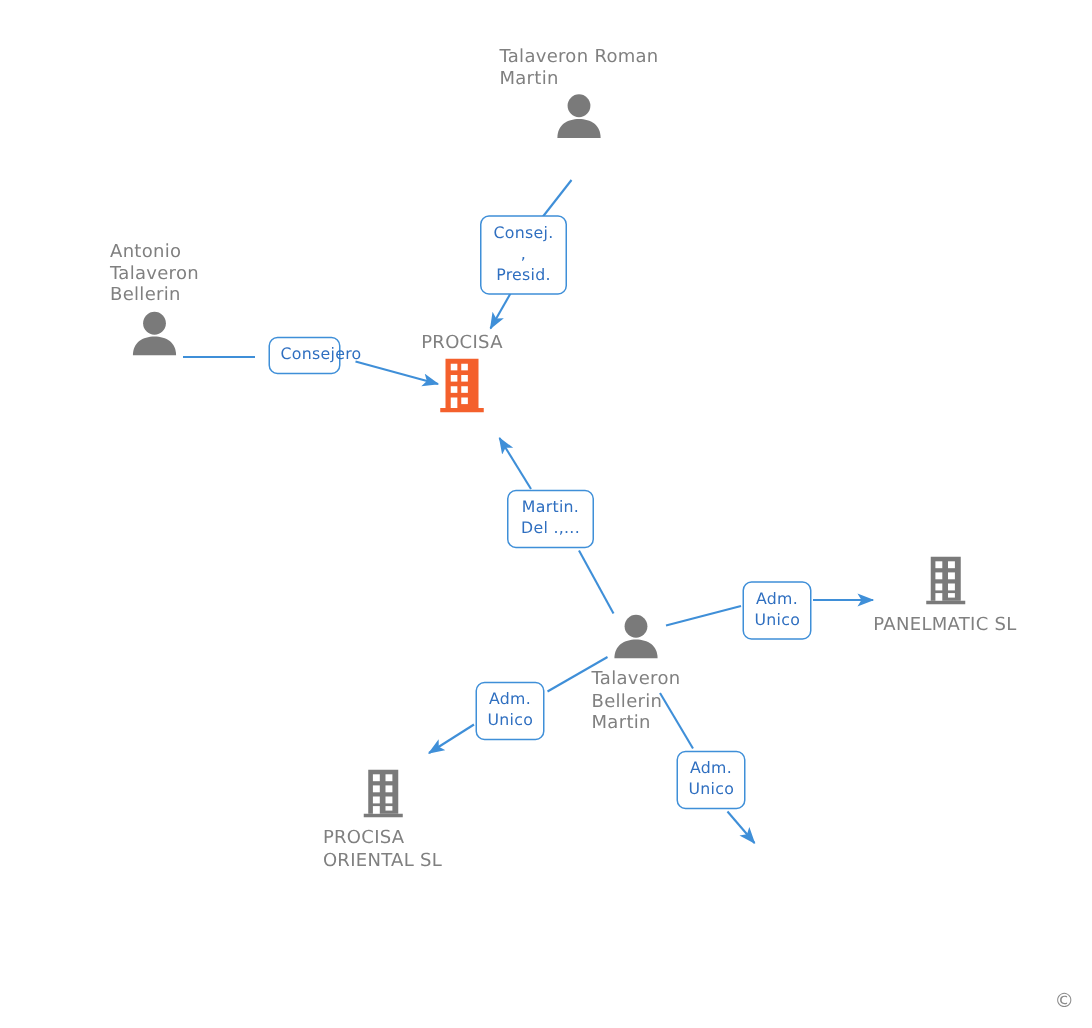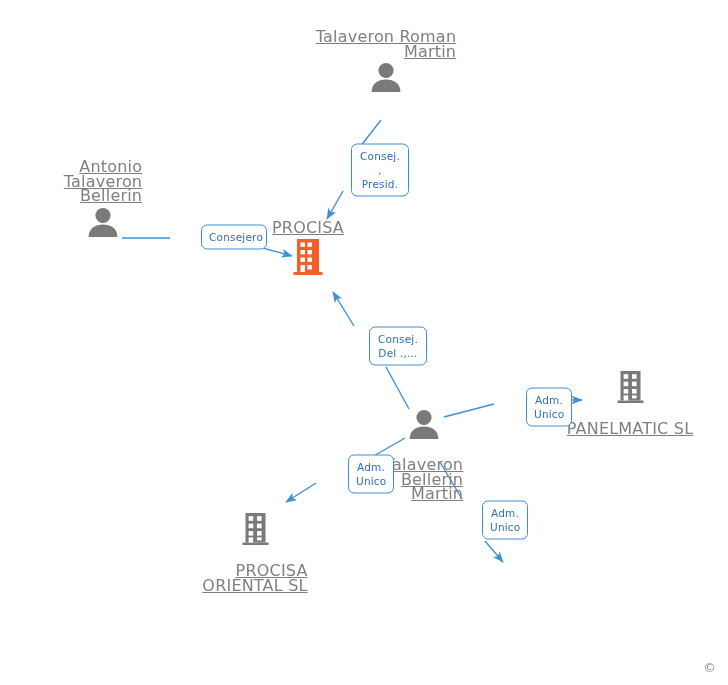--- a/index.html
+++ b/index.html
@@ -32,53 +32,51 @@
   }
   .node {
     position: absolute;
     display: flex;
     flex-direction: column;
     align-items: center;
     width: 160px;
     margin-left: -80px;
   }
   .node-caption {
-    font-size: 16px;
+    font-size: 12px;
     line-height: 14.5px;
     color: #808080;
-    text-align: right;
+    text-align: left;
     letter-spacing: 0.2px;
     white-space: pre-line;
-    text-decoration: underline;
   }
   .node-caption.above {
     margin-bottom: 3px;
   }
   .node-caption.below {
-    margin-top: 19px;
+    margin-top: 6px;
   }
   .icon-wrap {
     display: block;
     line-height: 0;
   }
   .edge-label {
     position: absolute;
     box-sizing: border-box;
     border: 1.3px solid #3f8fd8;
     border-radius: 6px;
     background: #ffffff;
     color: #2f6fc0;
     font-size: 10.5px;
     line-height: 14px;
     text-align: center;
     padding: 4px 7px 5px 7px;
     white-space: pre-line;
     letter-spacing: 0.2px;
     transform: translate(-50%, -50%);
-    margin-left: 31px;
   }
   #watermark {
     position: absolute;
     right: 12px;
     bottom: 10px;
     display: flex;
     align-items: center;
     gap: 4px;
   }
   .wm-c {
@@ -227,23 +225,23 @@
       </svg>
     </span>
     <div class="node-caption below">PROCISA
 ORIENTAL SL</div>
   </div>
 
 
   <div class="edge-label" style="left:349px; top:170px; width:58px;">Consej. ,
 Presid.</div>
 
-  <div class="edge-label" style="left:203px; top:237px; width:66px;">Consejero</div>
-
-  <div class="edge-label" style="left:367px; top:346px; width:58px;">Consej.
+  <div class="edge-label" style="left:203px; top:237px; width:48px;">Consejero</div>
+
+  <div class="edge-label" style="left:367px; top:346px; width:58px;">Martin.
 Del .,...</div>
 
   <div class="edge-label" style="left:518px; top:407px; width:46px;">Adm.
 Unico</div>
 
   <div class="edge-label" style="left:340px; top:474px; width:46px;">Adm.
 Unico</div>
 
   <div class="edge-label" style="left:474px; top:520px; width:46px;">Adm.
 Unico</div>

